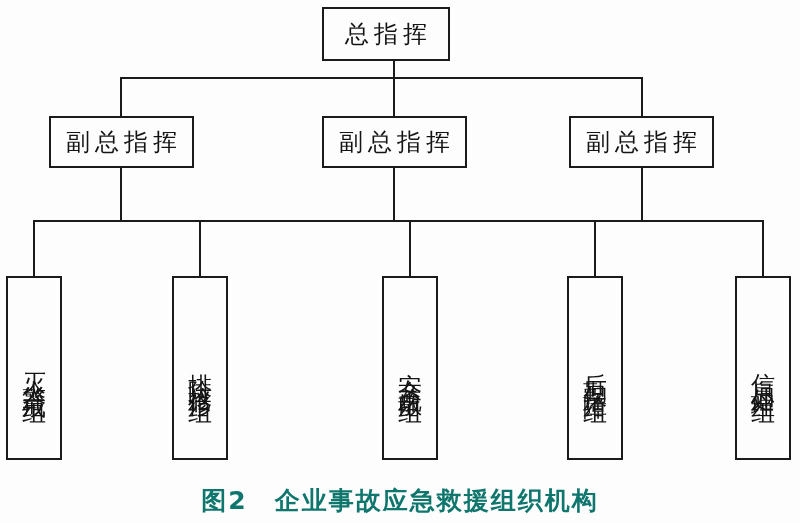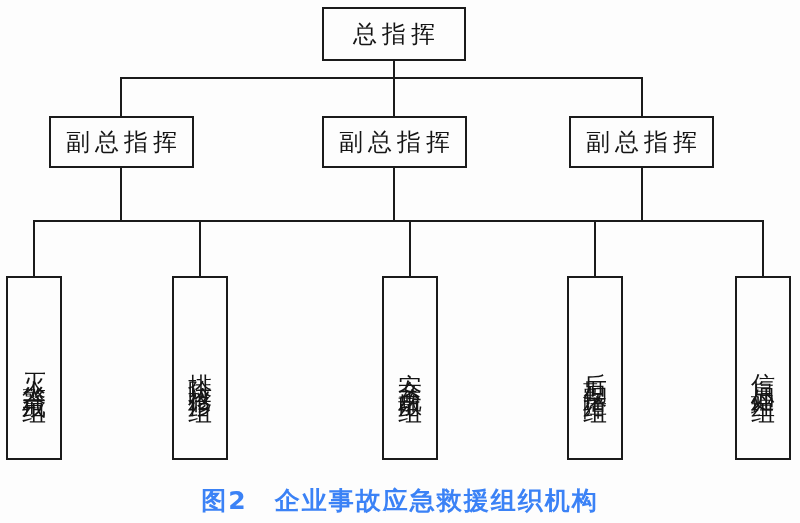--- a/index.html
+++ b/index.html
@@ -49,30 +49,30 @@
   }
   .caption {
     position: absolute;
     left: 0;
     top: 484px;
     width: 100%;
     text-align: center;
     font-family: "DejaVu Sans", "Liberation Sans", sans-serif;
     font-weight: bold;
     font-size: 25px;
-    color: #3b82f6;
+    color: #0f766e;
     letter-spacing: 2px;
   }
 </style>
 </head>
 <body>
 
 <div class="canvas">
 
-  <div class="box h-box" style="left:322px; top:7px; width:144px; height:54px;">
+  <div class="box h-box" style="left:322px; top:7px; width:128px; height:54px;">
     <span>总指挥</span>
   </div>
 
   <div class="line" style="left:393px; top:61px; width:2px; height:18px;"></div>
 
   <div class="line" style="left:120px; top:77px; width:523px; height:2px;"></div>
 
   <div class="line" style="left:120px; top:78px; width:2px; height:38px;"></div>
   <div class="line" style="left:393px; top:78px; width:2px; height:38px;"></div>
   <div class="line" style="left:641px; top:78px; width:2px; height:38px;"></div>

